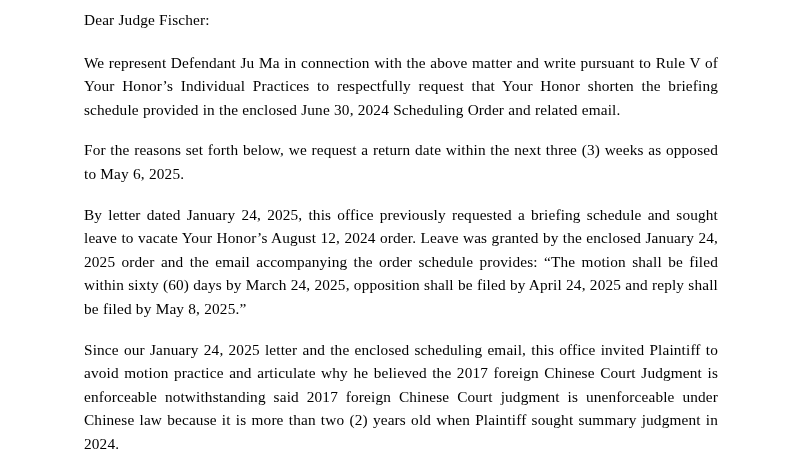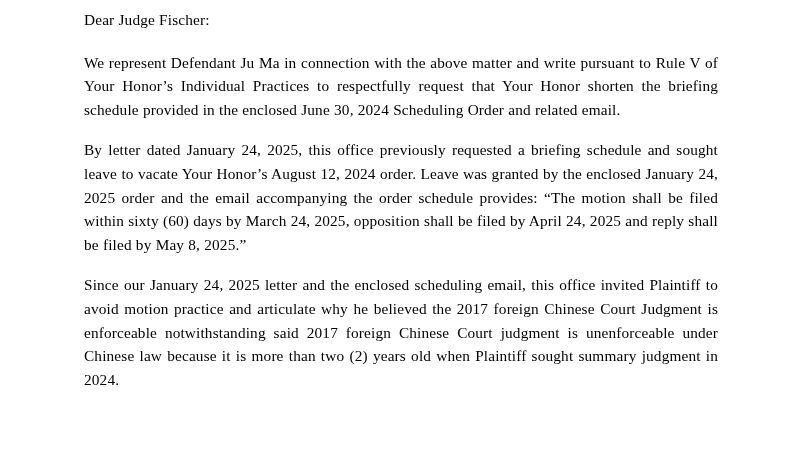--- a/index.html
+++ b/index.html
@@ -46,19 +46,20 @@
 </head>
 <body>
 
 <div id="page">
   <div id="letter-body">
 
     <p class="para salutation">Dear Judge Fischer:</p>
 
     <p class="para">We represent Defendant Ju Ma in connection with the above matter and write pursuant to Rule V of Your Honor’s Individual Practices to respectfully request that Your Honor shorten the briefing schedule provided in the enclosed June 30, 2024 Scheduling Order and related email.</p>
 
+    <p class="para">For the reasons set forth below, we request a return date within the next three (3) weeks as opposed to May 6, 2025.</p>
 
     <p class="para">By letter dated January 24, 2025, this office previously requested a briefing schedule and sought leave to vacate Your Honor’s August 12, 2024 order.   Leave was granted by the enclosed January 24, 2025 order and the email accompanying the order schedule provides: “The motion shall be filed within sixty (60) days by March 24, 2025, opposition shall be filed by April 24, 2025 and reply shall be filed by May 8, 2025.”</p>
 
     <p class="para">Since our January 24, 2025 letter and the enclosed scheduling email, this office invited Plaintiff to avoid motion practice and articulate why he believed the 2017 foreign Chinese Court Judgment is enforceable notwithstanding said 2017 foreign Chinese Court judgment is unenforceable under Chinese law because it is more than two (2) years old when Plaintiff sought summary judgment in 2024.</p>
 
   </div>
 </div>
 
 </body></html>

